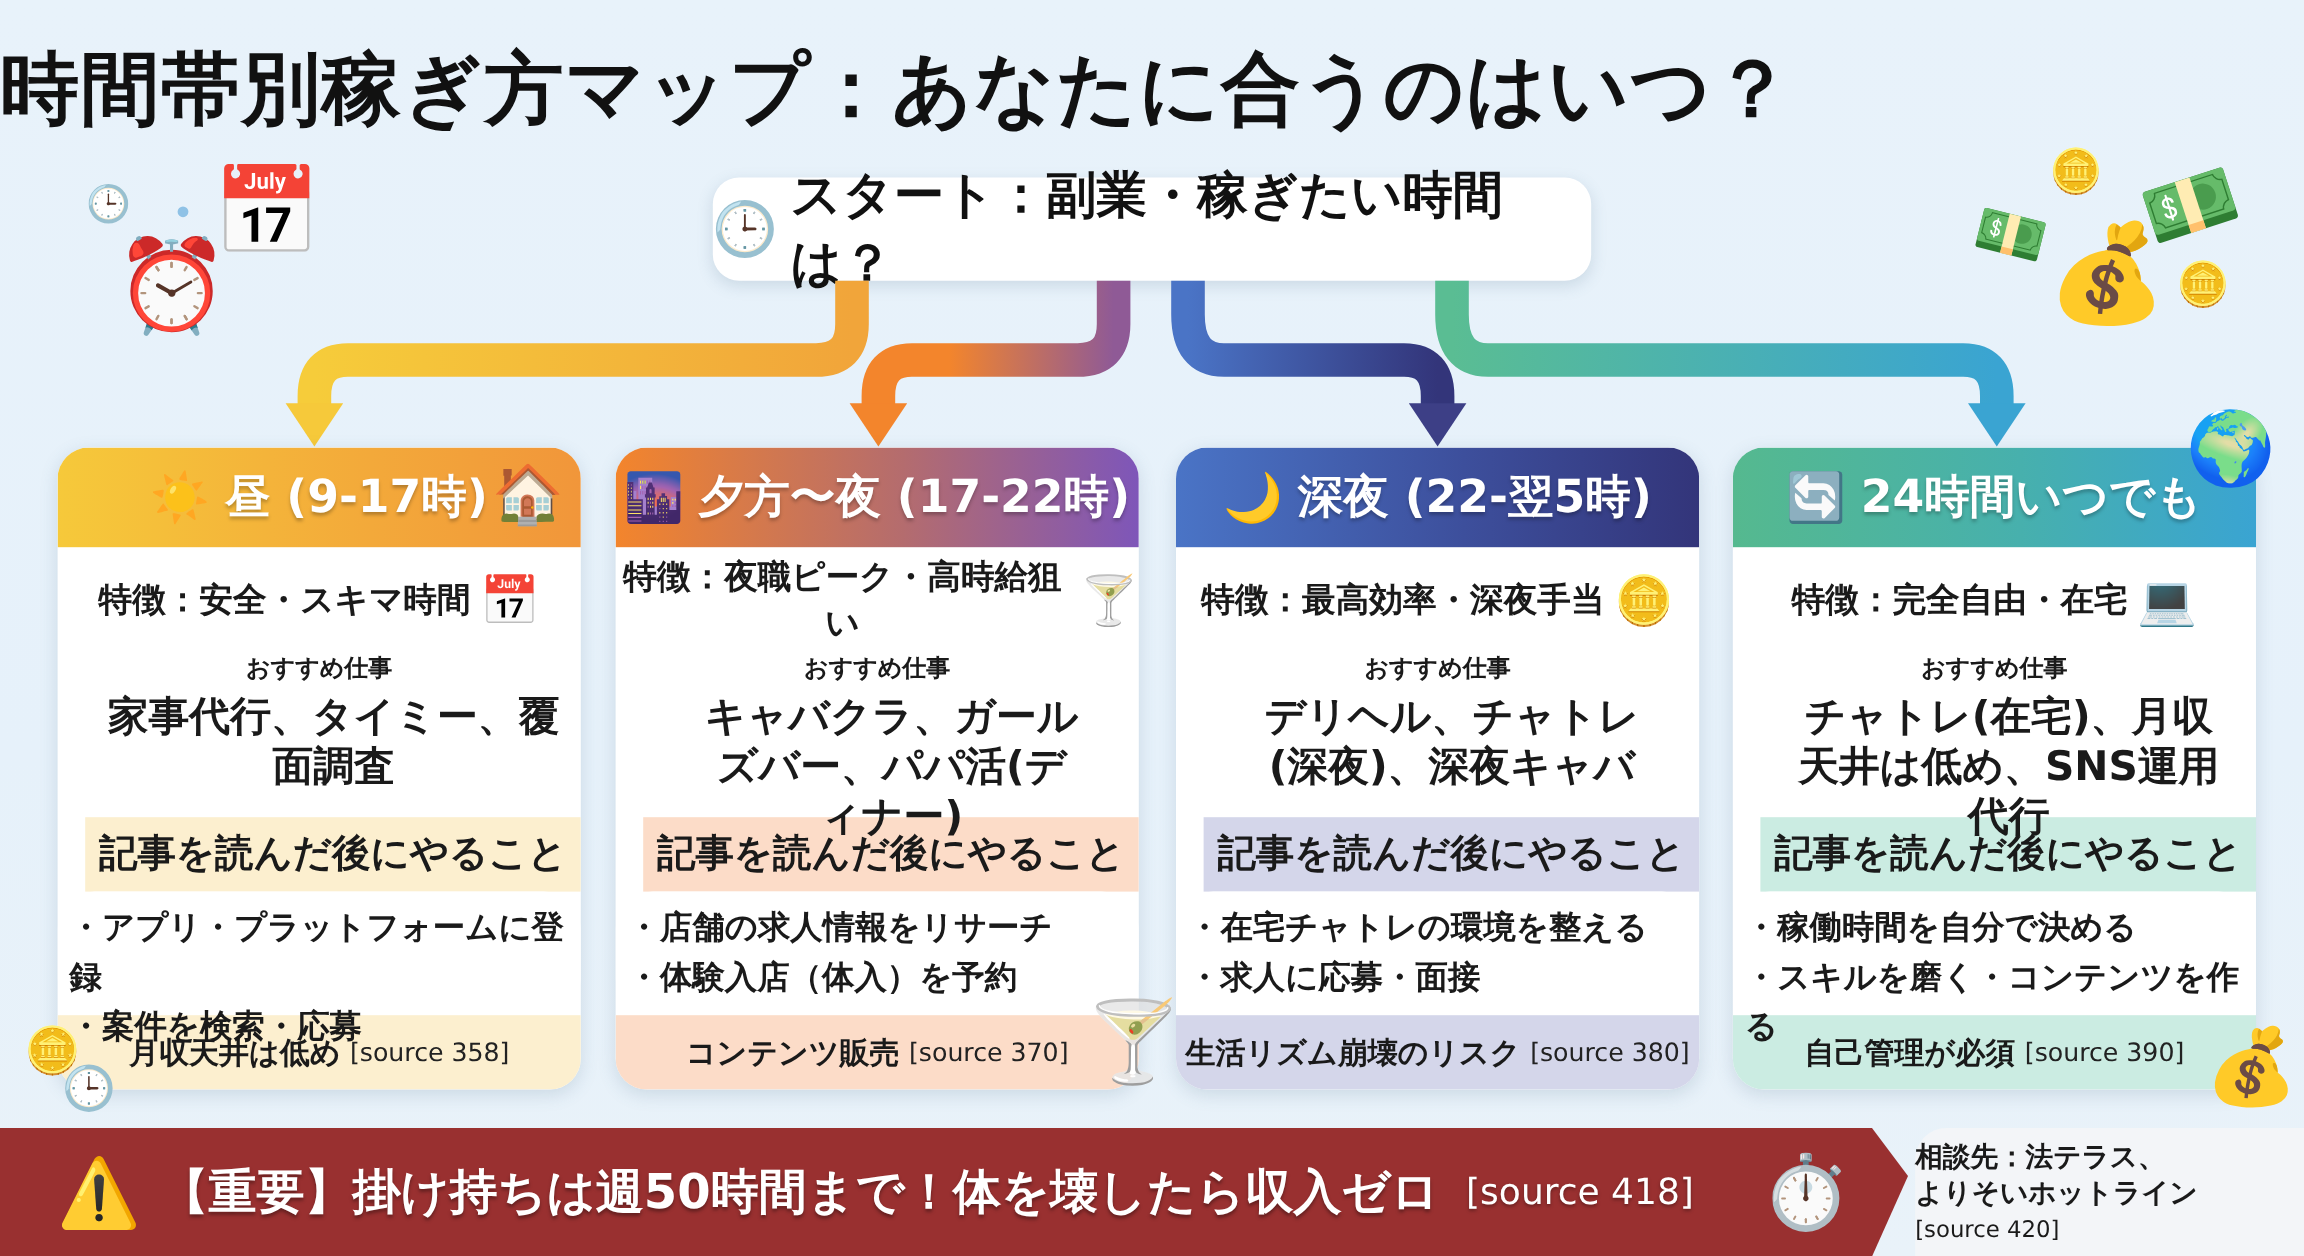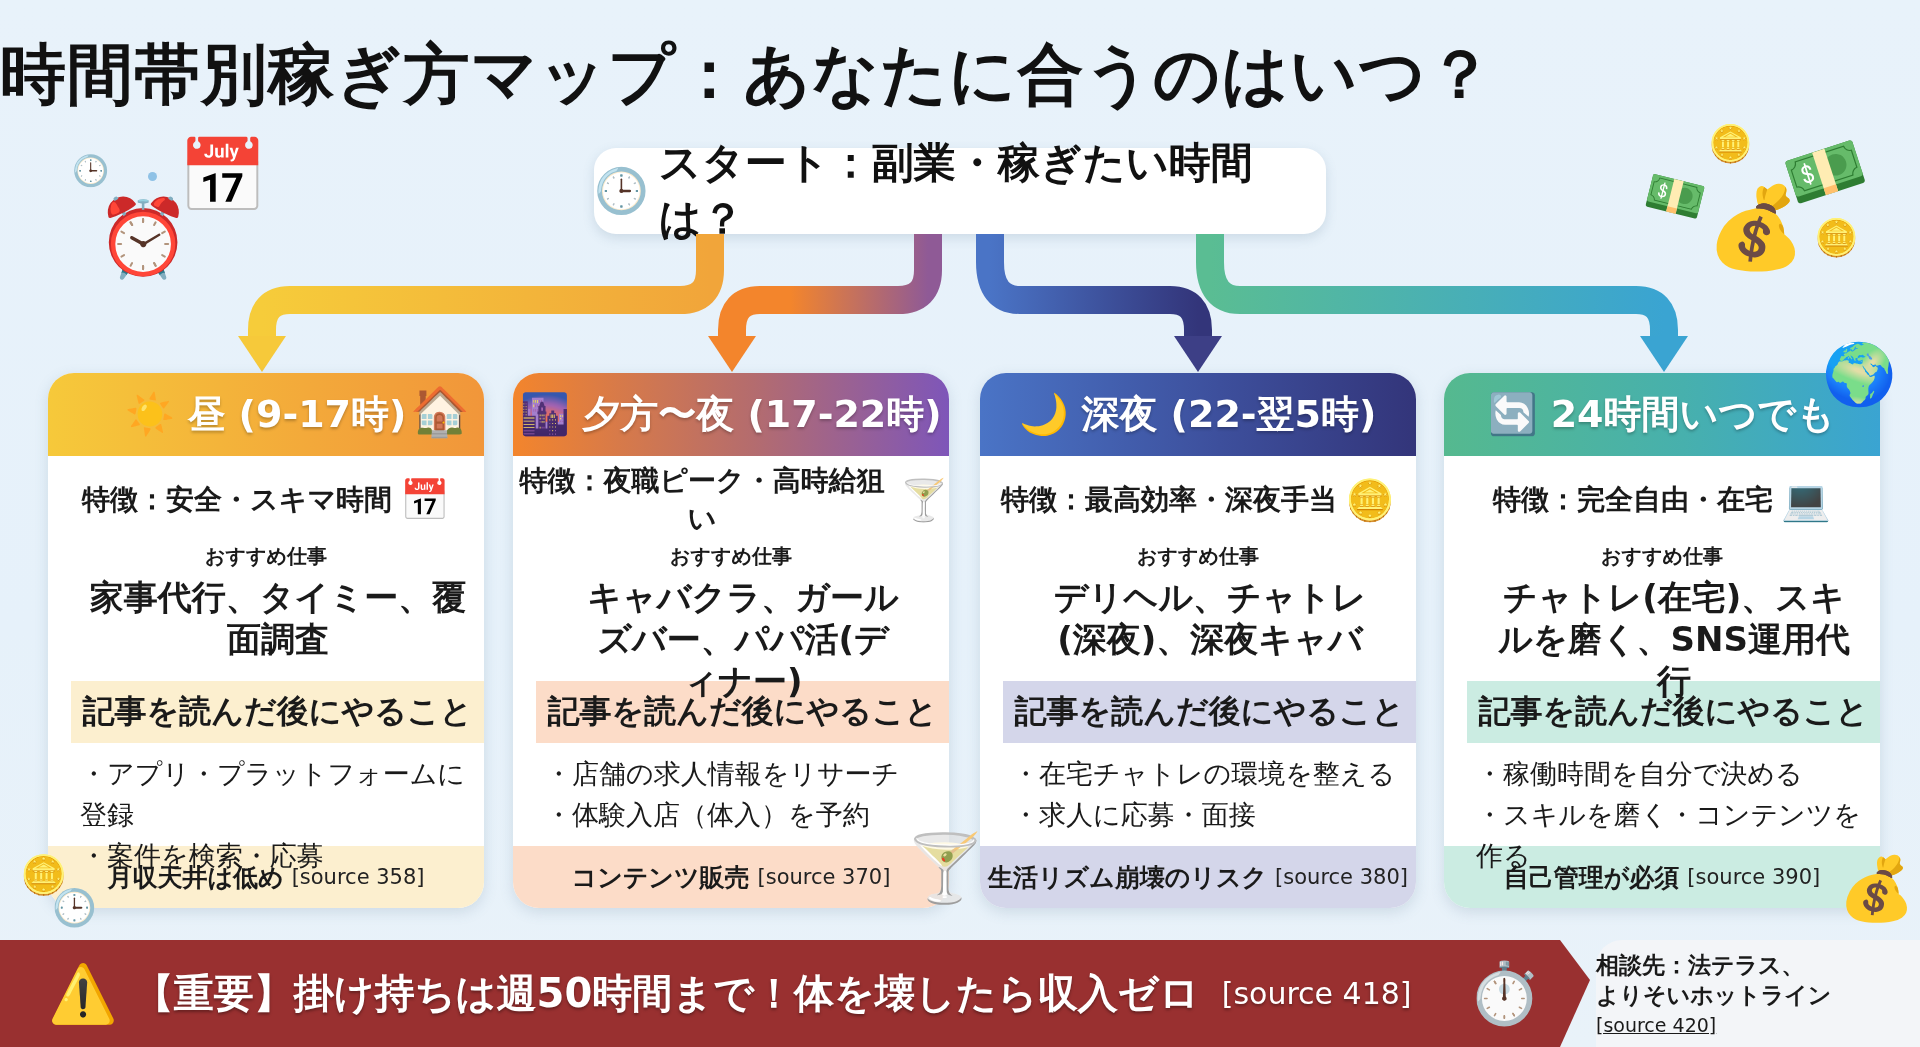--- a/index.html
+++ b/index.html
@@ -36,21 +36,21 @@
     position: relative;
   }
   .card-header .hico { font-size: 40px; text-shadow: none; }
   .card-header .hico-right { position: absolute; right: 14px; top: 8px; font-size: 52px; text-shadow: none; }
   .card-body { height: 225px; text-align: center; padding-top: 22px; position: relative; }
   .feature { font-size: 28px; font-weight: 700; display: flex; align-items: center; justify-content: center; gap: 8px; height: 44px; }
   .feature .fico { font-size: 40px; }
   .rec-label { font-size: 20px; font-weight: 700; margin-top: 14px; line-height: 40px; }
   .rec-jobs { font-size: 34px; font-weight: 700; line-height: 42px; padding: 0 12px; margin-left: 24px; }
   .band { height: 62px; display: flex; align-items: center; justify-content: center; font-size: 32px; font-weight: 800; margin-left: 23px; }
-  .bullets { height: 103px; padding: 10px 0 0 32px; font-size: 27px; font-weight: 400; line-height: 41px; background: #fff; border-radius: 31px; }
+  .bullets { height: 103px; padding: 10px 0 0 10px; font-size: 27px; font-weight: 700; line-height: 41px; background: #fff; border-radius: 31px; }
   .footer { height: 62px; display: flex; align-items: center; justify-content: center; gap: 8px; font-size: 25px; font-weight: 700; text-align: right; }
   .footer .src { font-size: 21px; font-weight: 400; color: #222; }
 
   .c1 .card-header { background: linear-gradient(90deg, #f6c93a 0%, #f3a93a 60%, #f1963a 100%); }
   .c1 .band, .c1 .footer { background: #fcefcf; }
   .c2 .card-header { background: linear-gradient(90deg, #f3852c 0%, #b46c6e 55%, #7e56b9 100%); }
   .c2 .band, .c2 .footer { background: #fcdcc8; }
   .c3 .card-header { background: linear-gradient(90deg, #4a74c6 0%, #3d4f9c 55%, #33357a 100%); }
   .c3 .band, .c3 .footer { background: #d4d6ea; }
   .c4 .card-header { background: linear-gradient(90deg, #55b98f 0%, #47b0ad 55%, #3aa4d2 100%); }
@@ -68,21 +68,21 @@
   }
   .alert-banner .warn { font-size: 56px; text-shadow: none; }
   .alert-banner .src { font-size: 30px; font-weight: 400; margin-left: 6px; }
   .alert-banner .hand { font-size: 60px; margin-left: 40px; text-shadow: none; }
   .consult {
     position: absolute; left: 1596px; top: 940px; width: 324px; height: 107px;
     background: #f3f5f8; border-top-left-radius: 26px;
     text-align: left; padding-top: 10px;
     font-size: 23px; font-weight: 700; line-height: 30px; color: #1a1a1a;
   }
-  .consult .src { font-size: 19px; font-weight: 400; text-decoration: underline; }
+  .consult .src { font-size: 19px; font-weight: 400; }
 </style>
 </head>
 <body>
 
 <div class="title">時間帯別稼ぎ方マップ：あなたに合うのはいつ？</div>
 
 <span class="deco" style="left:72px;top:156px;font-size:30px;">🕒</span>
 <span class="deco" style="left:178px;top:140px;font-size:72px;">📅</span>
 <span class="deco" style="left:96px;top:200px;font-size:76px;">⏰</span>
 <span class="deco" style="left:148px;top:172px;width:9px;height:9px;border-radius:50%;background:#8fc2e6;"></span>
@@ -205,21 +205,21 @@
   <div class="card-header">
     <span class="hico">🔄</span>
     <span>24時間いつでも</span>
   </div>
   <div class="card-body">
     <div class="feature">
       <span>特徴：完全自由・在宅</span>
       <span class="fico">💻</span>
     </div>
     <div class="rec-label">おすすめ仕事</div>
-    <div class="rec-jobs" style="padding:0 20px;">チャトレ(在宅)、スキルを磨く、SNS運用代行</div>
+    <div class="rec-jobs" style="padding:0 20px;">チャトレ(在宅)、月収天井は低め、SNS運用代行</div>
   </div>
   <div class="band">記事を読んだ後にやること</div>
   <div class="bullets">
     <div>・稼働時間を自分で決める</div>
     <div>・スキルを磨く・コンテンツを作る</div>
   </div>
   <div class="footer">
     <span>自己管理が必須</span>
     <span class="src">[source 390]</span>
   </div>

